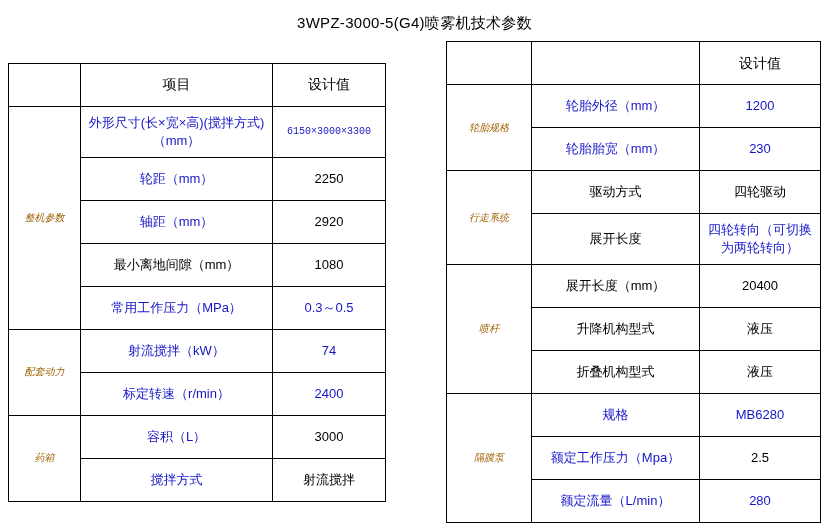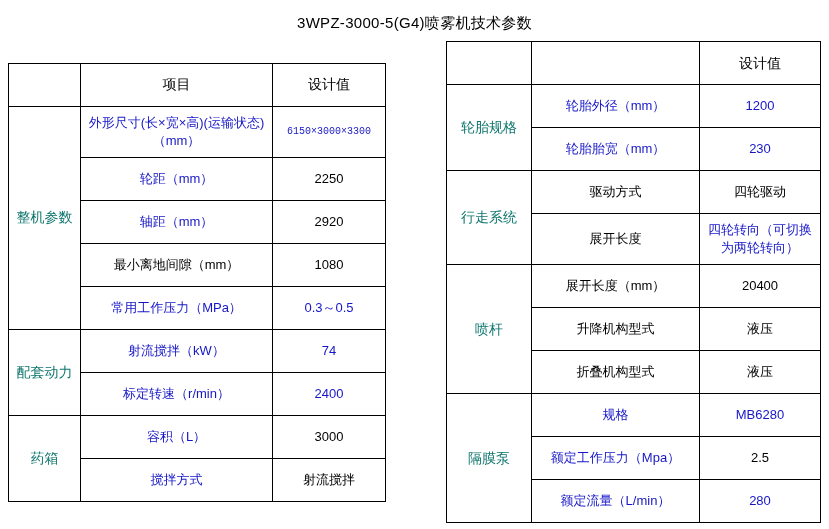--- a/index.html
+++ b/index.html
@@ -42,22 +42,23 @@
     padding: 3px 4px;
     font-weight: normal;
     line-height: 1.35;
   }
   .hdr {
     color: #000000;
     height: 34px;
     font-size: 14px;
   }
   .group {
-    color: #0f766e;
-    font-size: 14px;
+    color: #a16207;
+    font-size: 10px;
+    font-style: italic;
   }
   .item {
     color: #1616c8;
     font-size: 13px;
   }
   .val {
     color: #1616c8;
     font-size: 13px;
   }
   .item.black, .val.black {
@@ -94,21 +95,21 @@
       </colgroup>
     <tbody>
       <tr class="row-mid">
         <td class="hdr"></td>
         <td class="hdr">项目</td>
         <td class="hdr">设计值</td>
       </tr>
 
       <tr class="row-two">
         <td class="group" rowspan="5">整机参数</td>
-        <td class="item">外形尺寸(长×宽×高)(运输状态)（mm）</td>
+        <td class="item">外形尺寸(长×宽×高)(搅拌方式)（mm）</td>
         <td class="val small">6150×3000×3300</td>
       </tr>
       <tr class="row-mid">
         <td class="item">轮距（mm）</td>
         <td class="val black">2250</td>
       </tr>
       <tr class="row-mid">
         <td class="item">轴距（mm）</td>
         <td class="val black">2920</td>
       </tr>

